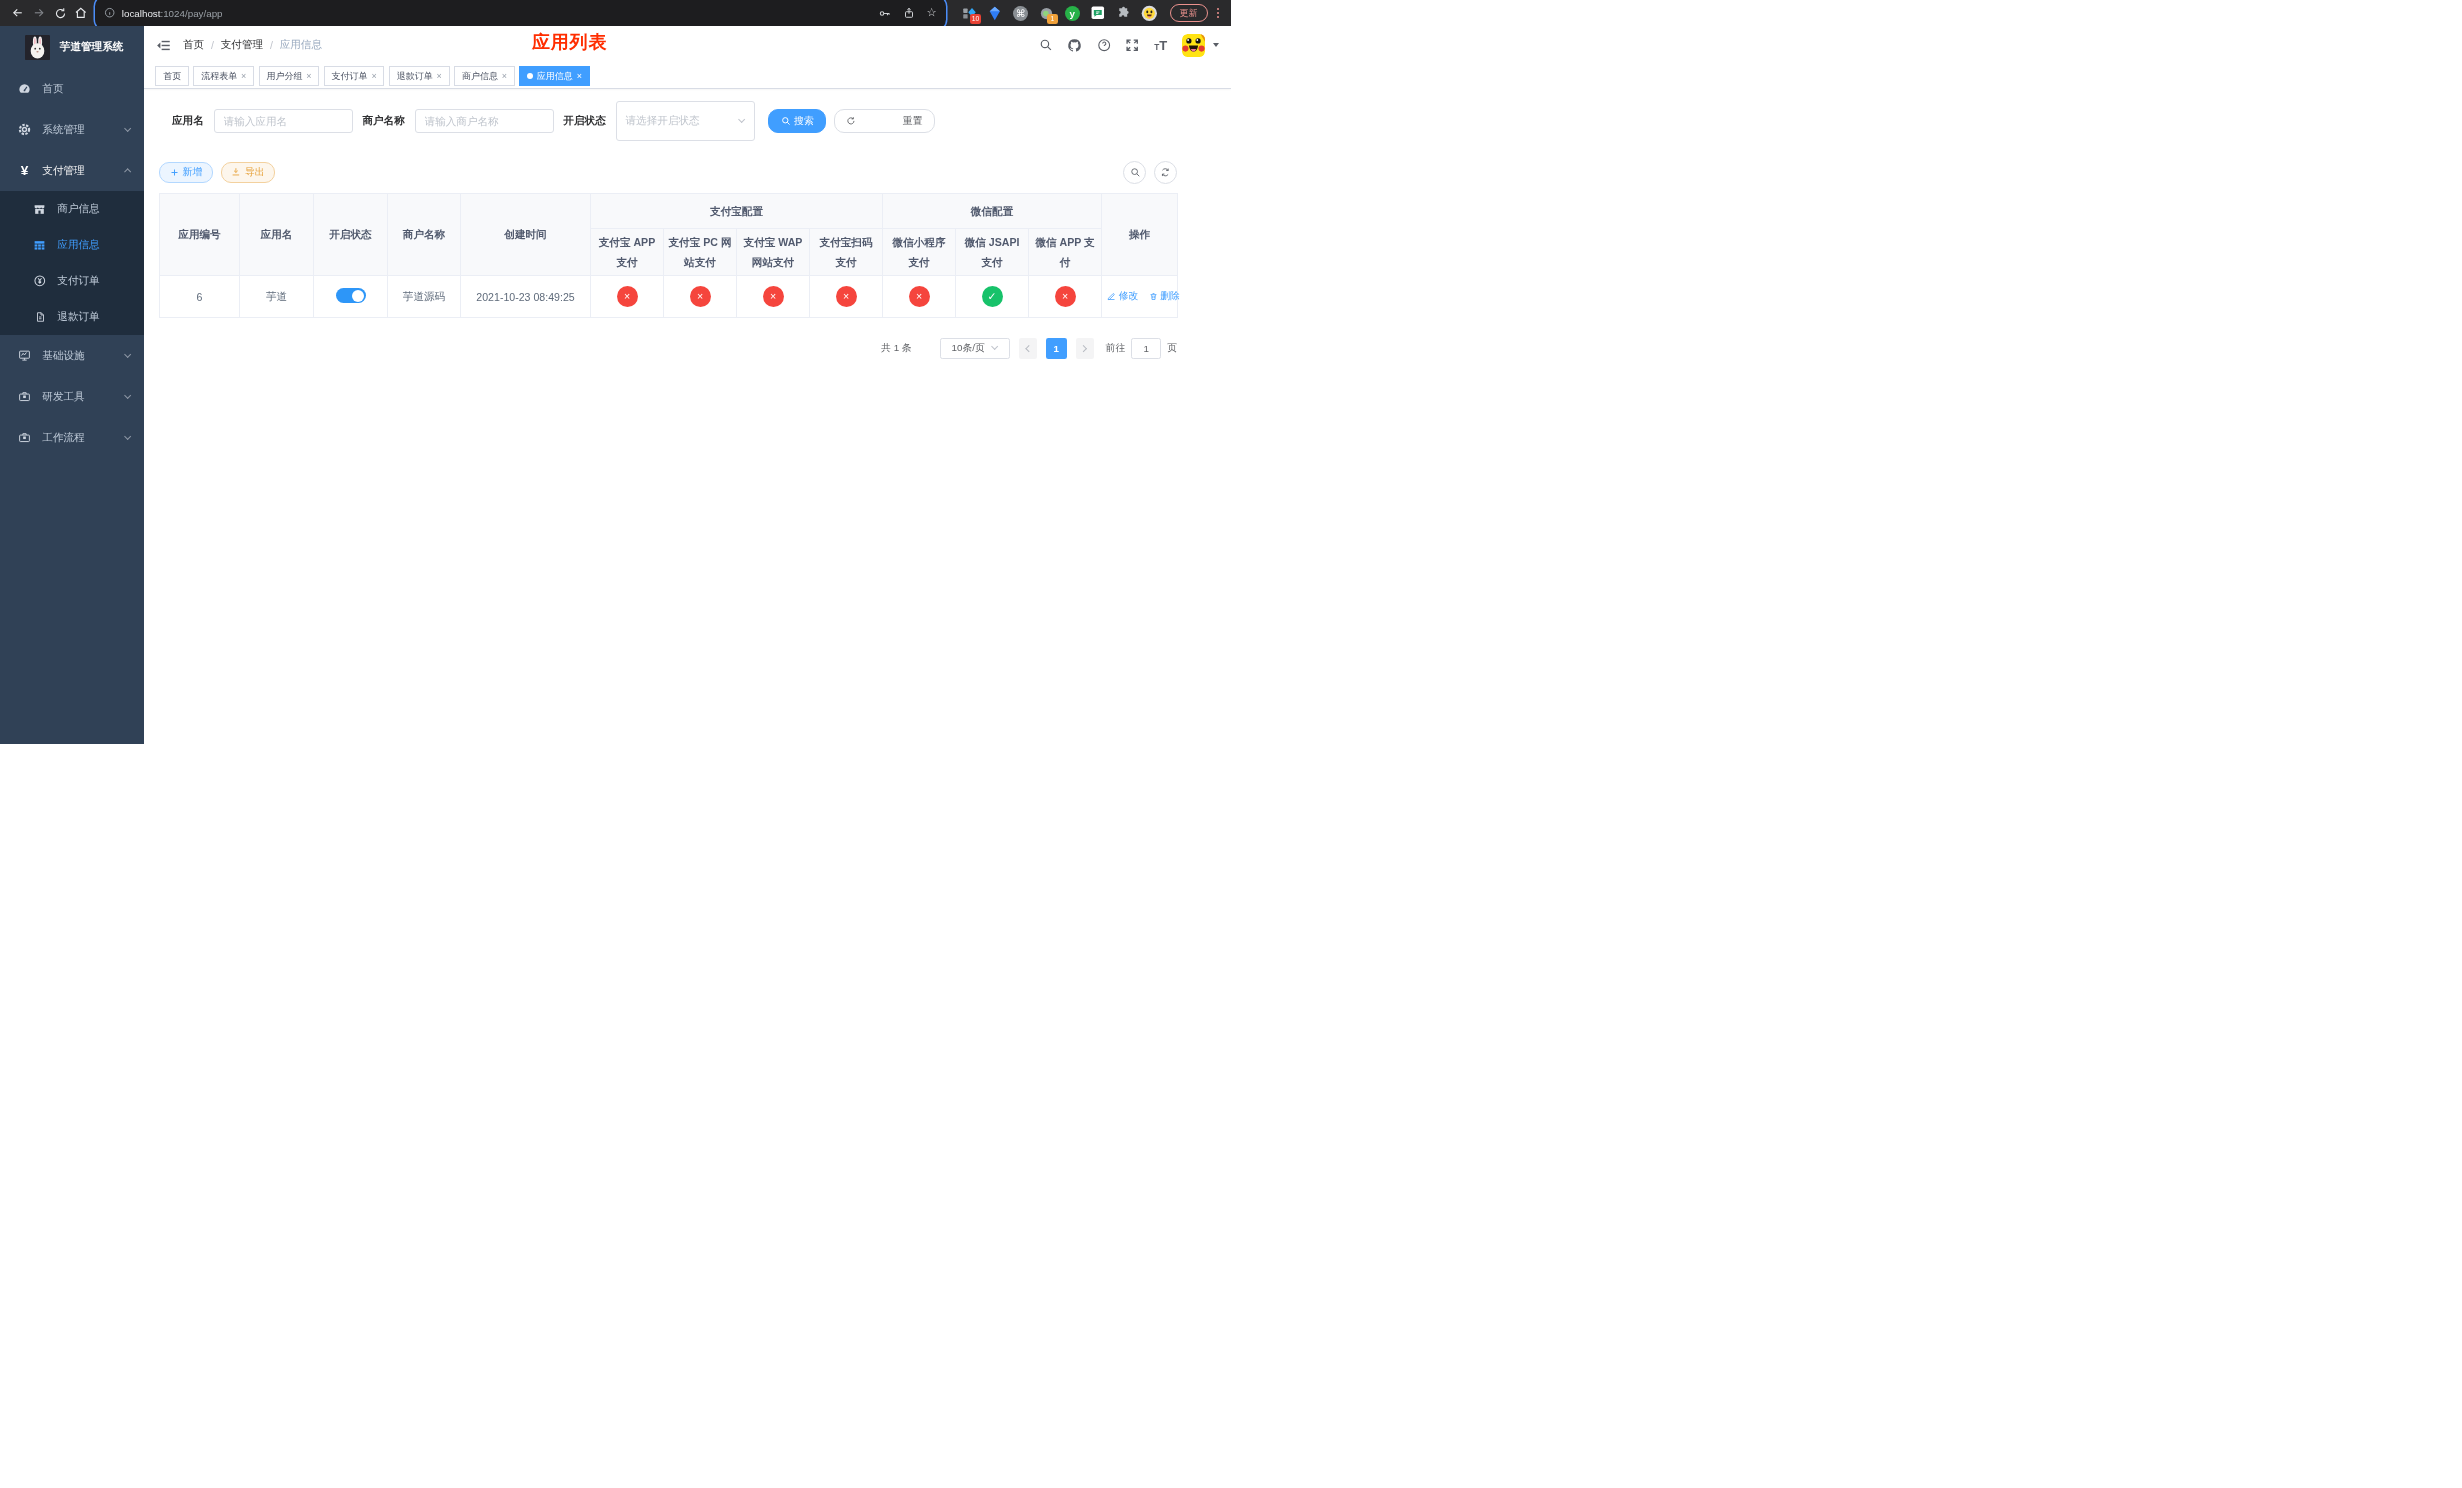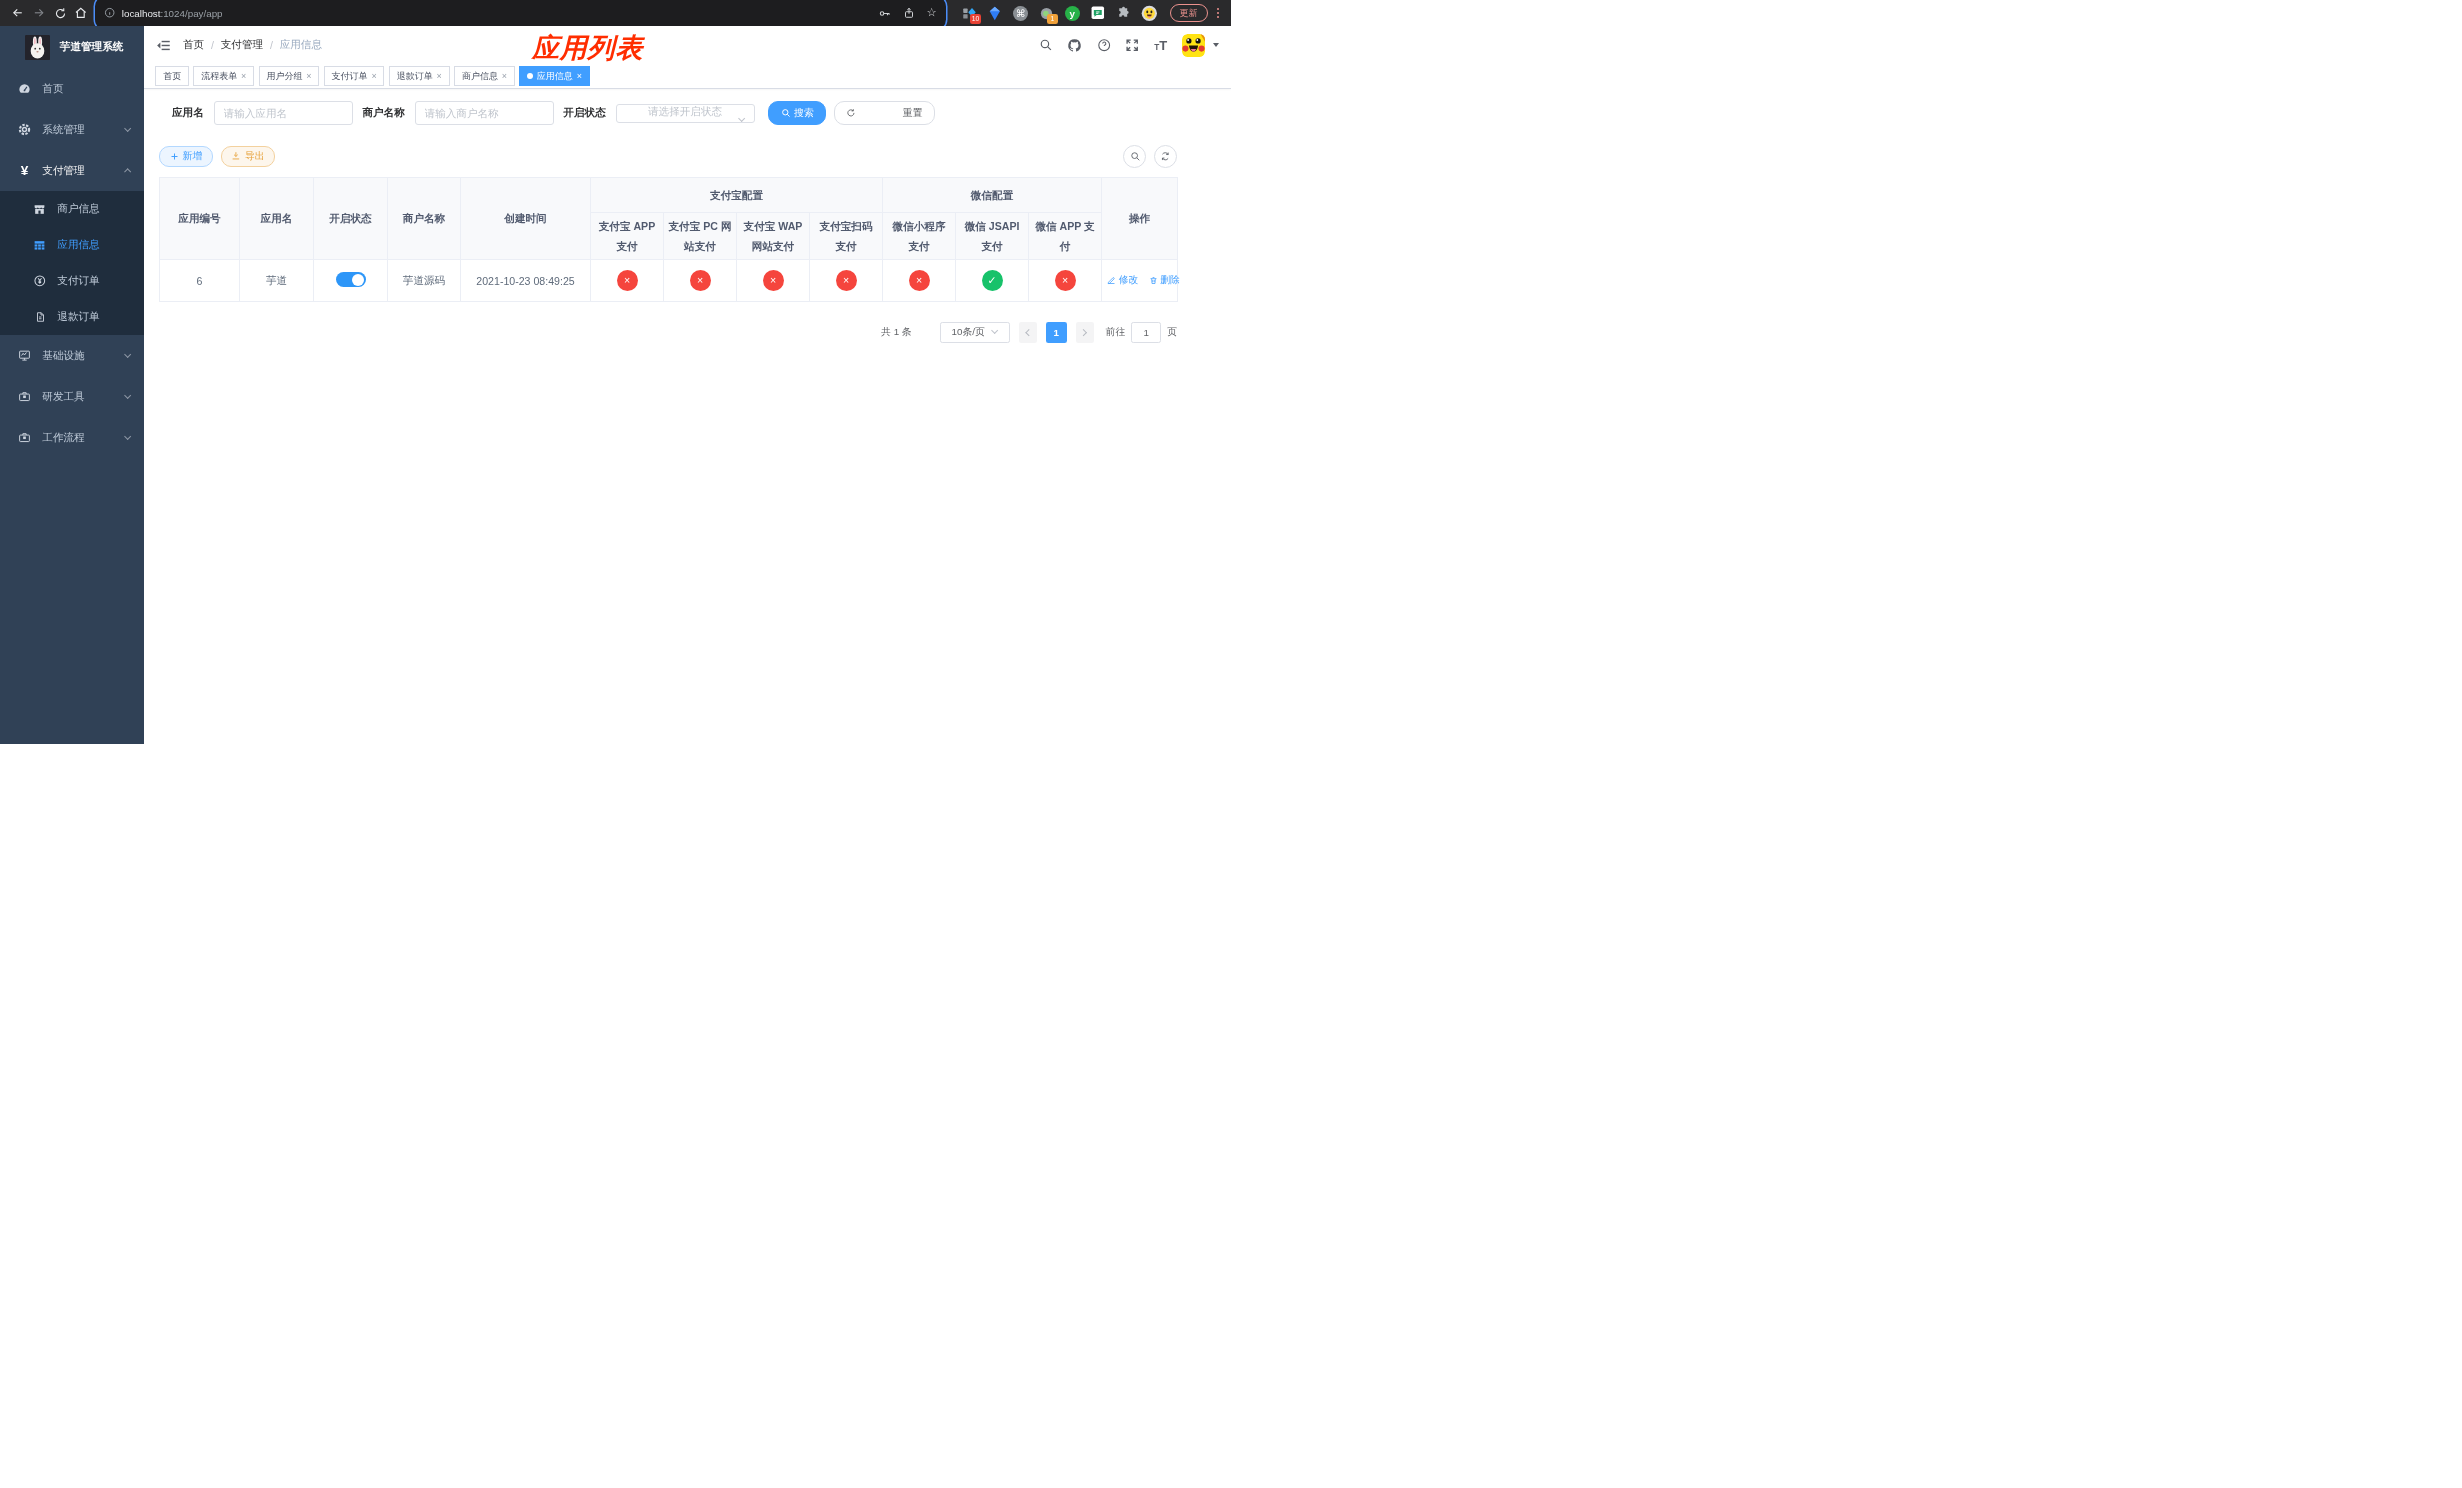--- a/index.html
+++ b/index.html
@@ -52,37 +52,37 @@
   .breadcrumb { margin-left:12px; font-size:10.6px; color:#303133; display:flex; align-items:center; gap:6.8px; }
   .crumb-sep { color:#c0c4cc; }
   .crumb-last { color:#97a8be; }
   .nav-right { margin-left:auto; display:flex; align-items:center; gap:14.4px; color:#5a5e66; }
   .nav-ico { display:flex; align-items:center; justify-content:center; cursor:pointer; }
   .tt-icon { font-weight:700; letter-spacing:0; color:#5a5e66; display:flex; align-items:flex-end; line-height:1; }
   .tt-icon .t-small { font-size:8.3px; }
   .tt-icon .t-big { font-size:13px; }
   .avatar { width:23px; height:23px; border-radius:5.3px; overflow:hidden; flex-shrink:0; }
   .caret-down { width:0; height:0; border-left:3.8px solid transparent; border-right:3.8px solid transparent; border-top:4.5px solid #5a5e66; margin-left:-6px; }
-  .overlay-title { position:absolute; top:3.8px; left:388px; font-size:27px; font-weight:800; color:#ff2d00; z-index:9; letter-spacing:0.8px;font-style:italic; }
+  .overlay-title { position:absolute; top:3.8px; left:388px; font-size:18px; font-weight:800; color:#ff2d00; z-index:9; letter-spacing:0.8px; }
 
   
   .tabbar { height:25px; display:flex; align-items:center; gap:4.5px; padding:0 11.4px; border-bottom:0.8px solid #d8dce5; box-shadow:0 0.8px 2.3px rgba(0,0,0,.06); flex-shrink:0; }
   .tab { height:19.7px; border:0.8px solid #d8dce5; background:#fff; color:#495060; font-size:9px; display:flex; align-items:center; padding:0 6.8px; gap:3.8px; cursor:pointer; }
   .tab .tab-close { font-size:9px; line-height:1; color:#9aa2ad; }
   .tab.active { background:#409eff; border-color:#409eff; color:#fff; }
   .tab.active::before { content:""; width:6px; height:6px; border-radius:50%; background:#fff; }
   .tab.active .tab-close { color:#fff; }
 
   
   .content { padding:10.6px 0 0 15px; flex:1; position:relative; }
   .filter-row { display:flex; align-items:center; font-size:10.6px; margin:1.5px 0 19.7px 13px; }
   .f-label { font-weight:700; color:#303133; margin-right:9.8px; white-space:nowrap; }
   .f-input { width:139px; height:24px; border:0.8px solid #dcdfe6; border-radius:3px; padding:0 9px; font-size:10.6px; color:#606266; outline:none; margin-right:9.8px; font-family:inherit; }
   .f-input::placeholder { color:#bfc4cc; }
-  .f-select { width:139px; height:19px; border:0.8px solid #dcdfe6; border-radius:3px; padding:0 9px; display:flex; align-items:center; color:#bfc4cc; margin-right:9.8px; cursor:pointer;flex-direction:column; }
+  .f-select { width:139px; height:40px; border:0.8px solid #dcdfe6; border-radius:3px; padding:0 9px; display:flex; align-items:center; color:#bfc4cc; margin-right:9.8px; cursor:pointer; }
   .sel-chev { width:5.3px; height:5.3px; border-right:1.1px solid #c0c4cc; border-bottom:1.1px solid #c0c4cc; transform:rotate(45deg); margin-left:auto; margin-top:-3px; }
   .btn { display:inline-flex; align-items:center; justify-content:flex-start; gap:3.8px; border-radius:10px; font-size:9.8px; cursor:pointer; font-family:inherit; }
   .btn-search { height:24px; padding:0 11.4px; background:#409eff; border:0.8px solid #409eff; color:#fff; margin-left:3.8px; }
   .btn-reset { height:24px; padding:0 11.4px; background:#fff; border:0.8px solid #dcdfe6; color:#606266; margin-left:7.6px;gap:47px; }
   .toolbar-row { display:flex; align-items:center; width:1018px; margin-bottom:9px; }
   .btn-add { height:21px; padding:0 9.8px; background:#ecf5ff; border:0.8px solid #b3d8ff; color:#409eff; }
   .btn-export { height:21px; padding:0 9.8px; background:#fdf6ec; border:0.8px solid #f3d19e; color:#e6a23c; margin-left:7.6px; }
   .toolbar-right { margin-left:auto; display:flex; gap:7.6px; }
   .circle-btn { width:23px; height:23px; border-radius:50%; border:0.8px solid #dcdfe6; background:#fff; color:#5a5e66; display:flex; align-items:center; justify-content:center; cursor:pointer; }
 

